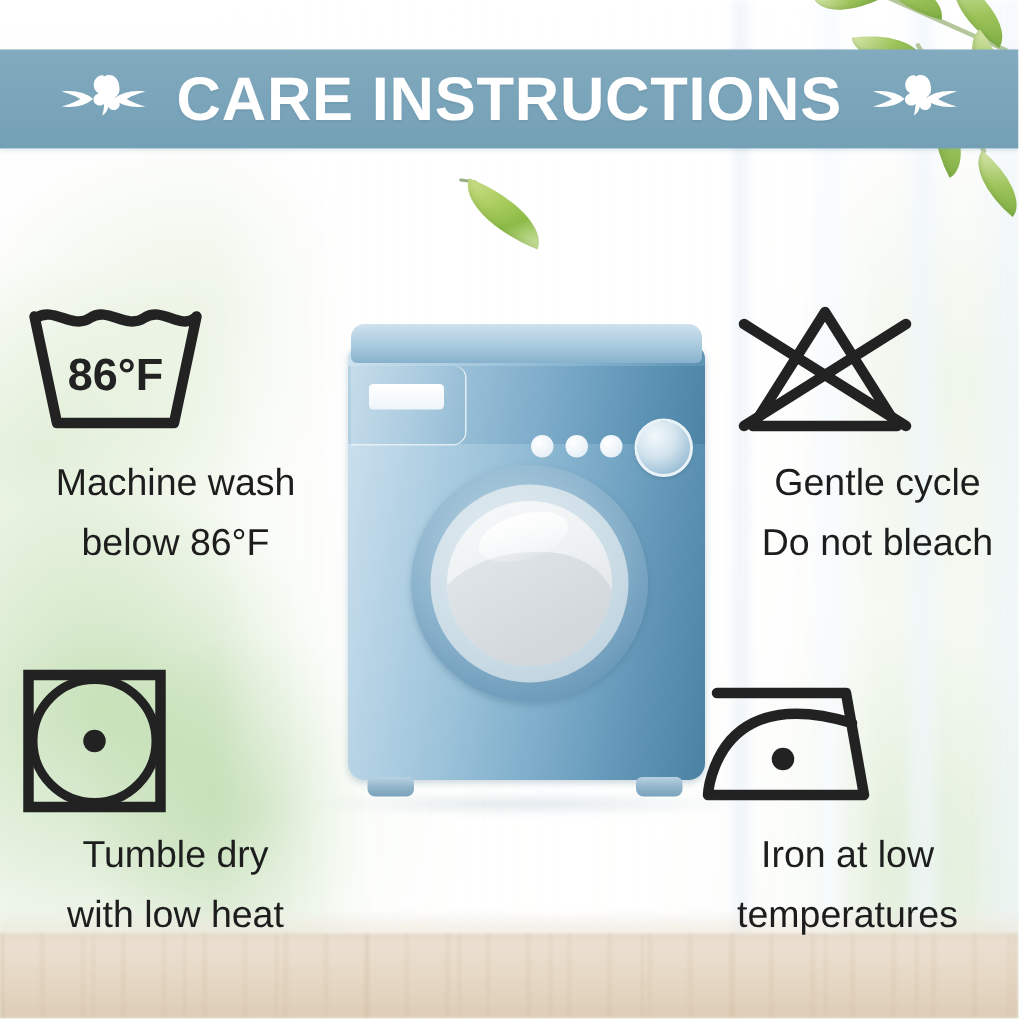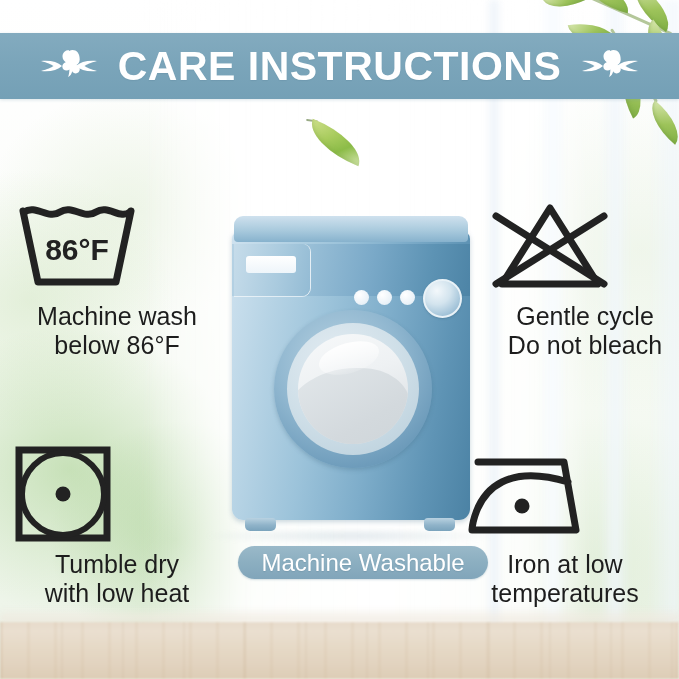--- a/index.html
+++ b/index.html
@@ -62,21 +62,21 @@
     background:linear-gradient(180deg,#83abbf 0%,#7ba5ba 45%,#74a0b6 100%);
     display:flex;align-items:center;justify-content:center;gap:18px;z-index:6;
     box-shadow:0 1px 3px rgba(110,150,170,.25);}
   .banner-title{color:#ffffff;font-size:41px;font-weight:bold;letter-spacing:.5px;
     line-height:1;white-space:nowrap;text-shadow:0 1px 1px rgba(90,130,150,.25);}
   .fleur{width:62px;height:40px;flex:0 0 auto;}
 
   
   .cell{position:absolute;width:210px;text-align:center;z-index:4;}
   .cell .sym{height:100px;display:flex;align-items:center;}
-  .cell .cap{font-size:25px;line-height:29px;color:#1d1d1d;white-space:pre-line;margin-top:6px;}
+  .cell .cap{font-size:25px;line-height:40px;color:#1d1d1d;white-space:pre-line;margin-top:6px;}
   #cell-wash{left:12px;top:196px;}
   #cell-bleach{left:480px;top:196px;}
   #cell-dry{left:12px;top:444px;}
   #cell-iron{left:460px;top:444px;}
 
   
   .machine{position:absolute;left:232px;top:216px;width:238px;height:316px;z-index:5;}
   .m-body{position:absolute;left:0;top:14px;width:238px;height:290px;border-radius:9px 9px 11px 11px;
     background:linear-gradient(100deg,#cfe2ef 0%,#b9d5e6 16%,#9cc3da 38%,#7eadca 60%,#5f94b5 82%,#4b82a4 100%);
     box-shadow:0 2px 5px rgba(80,120,145,.3);}
@@ -242,17 +242,14 @@
         <div class="m-door-in">
           <div class="m-swirl"></div>
           <div class="m-gloss"></div>
         </div>
       </div>
     </div>
     <div class="m-foot f1"></div>
     <div class="m-foot f2"></div>
   </div>
 
-  <div class="badge">
-    <span>Machine Washable</span>
-  </div>
 
 </div>
 
 </body></html>

